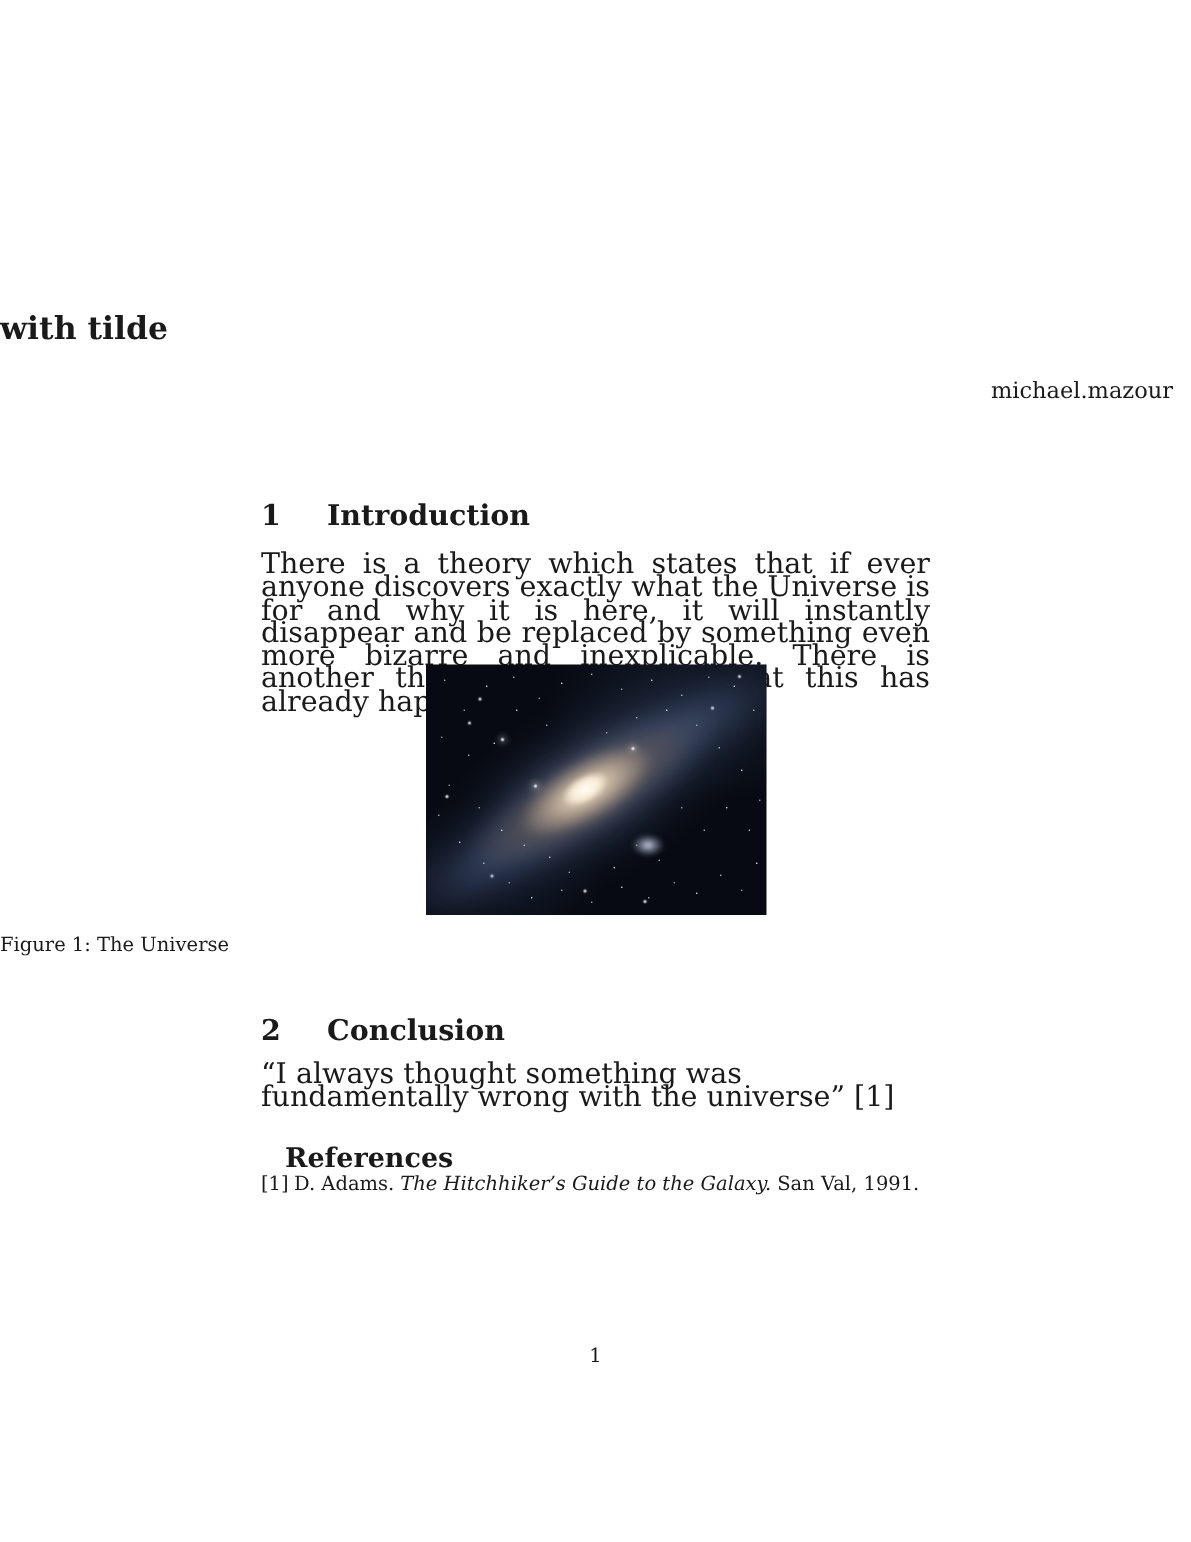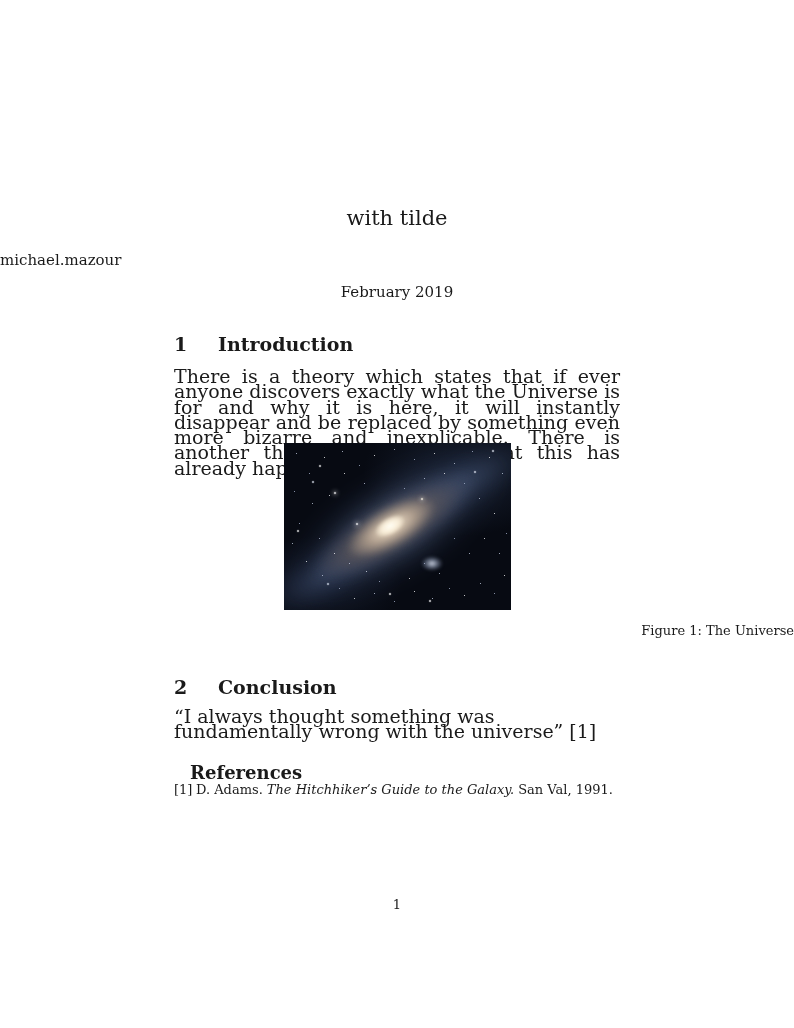--- a/index.html
+++ b/index.html
@@ -7,26 +7,26 @@
     position:relative;
     width:794px; height:1028px;
     margin:0 auto;
     background:#ffffff;
     font-family:"DejaVu Serif", serif;
     color:#1a1a1a;
     overflow:hidden;
   }
   .doc-title {
     position:absolute; top:206px; left:0; width:794px;
-    margin:0; text-align:center;
-    font-size:21px; font-weight:normal;
+    margin:0; 
+    font-size:21px; font-weight:bold;
   }
   .doc-author {
     position:absolute; top:251px; left:0; width:782px;
-    text-align:left; font-size:15px;
+    text-align:right; font-size:15px;
   }
   .doc-date {
     position:absolute; top:283px; left:0; width:794px;
     text-align:center; font-size:15px;
   }
   .section {
     position:absolute; left:174px; width:446px;
     margin:0; font-size:19px; font-weight:bold; line-height:1.1;
   }
   .s-intro { top:334px; }
@@ -34,21 +34,21 @@
   .sec-num { display:inline-block; min-width:30px; margin-right:14px; }
   .body-text {
     position:absolute; left:174px; width:446px;
     margin:0; font-size:19px; line-height:15.3px;
     text-align:justify;
   }
   .p-intro { top:369px; }
   .p-concl { top:709px; text-align:left; }
   .caption {
     position:absolute; top:623px; left:0; width:794px;
-    text-align:right; font-size:13px;
+    text-align:left; font-size:13px;
   }
   .refs-heading {
     position:absolute; top:746px; left:174px;
     margin:16px; font-size:18px; font-weight:bold;
   }
   .ref-entry {
     position:absolute; top:782px; left:174px; width:446px;
     font-size:13px; line-height:15.3px;
   }
   .ref-label { display:inline-block; width:22px; }
@@ -146,21 +146,20 @@
       105px 150px 1px 0 #ffffff, 28px 38px 1px 0 #e8eefb;
   }
 </style>
 </head>
 <body>
 
 <div class="page">
 
   <h1 class="doc-title">with tilde</h1>
   <div class="doc-author">michael.mazour</div>
-  <div class="doc-date">February 2019</div>
 
   <h2 class="section s-intro">
     <span class="sec-num">1</span><span>Introduction</span>
   </h2>
   <p class="body-text p-intro">There is a theory which states that if ever anyone discovers exactly what the Universe is for and why it is here, it will instantly disappear and be replaced by something even more bizarre and inexplicable. There is another theory which states that this has already happened.</p>
 
   <div class="figure-image">
     <div class="gx-arm-ur"></div>
     <div class="gx-arm-ll"></div>
     <div class="gx-outer"></div>

